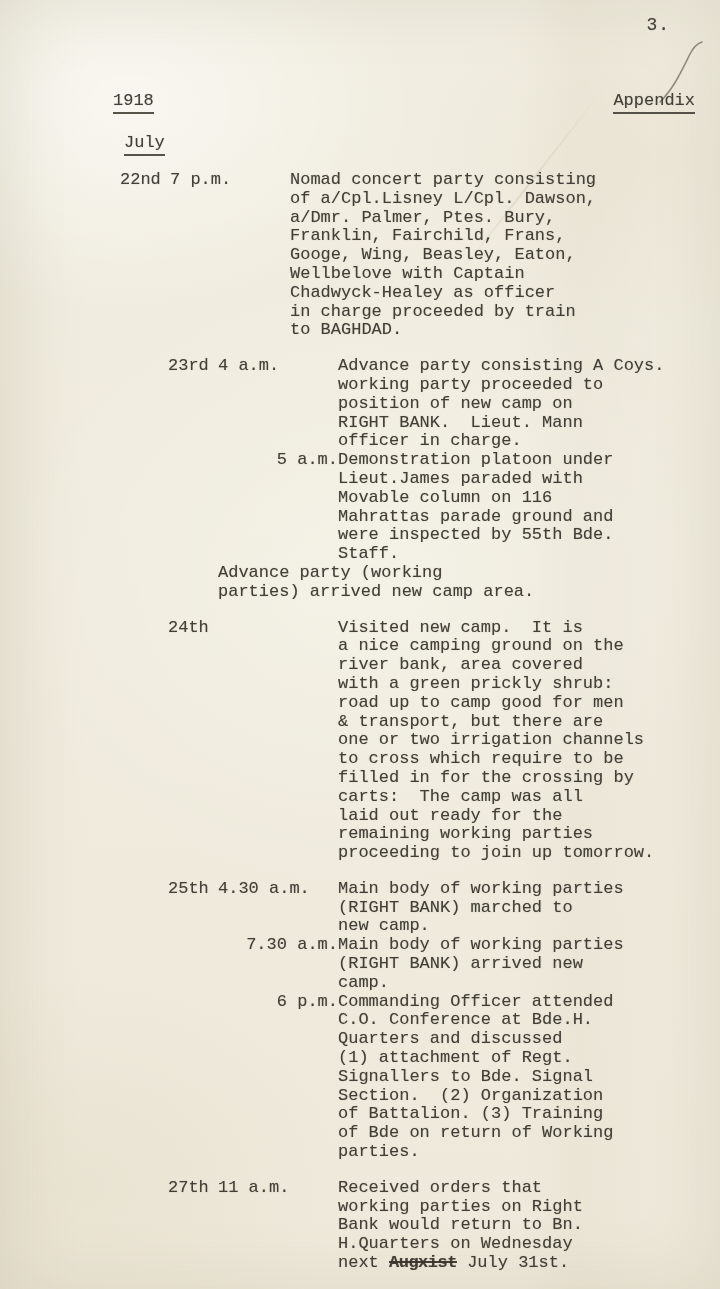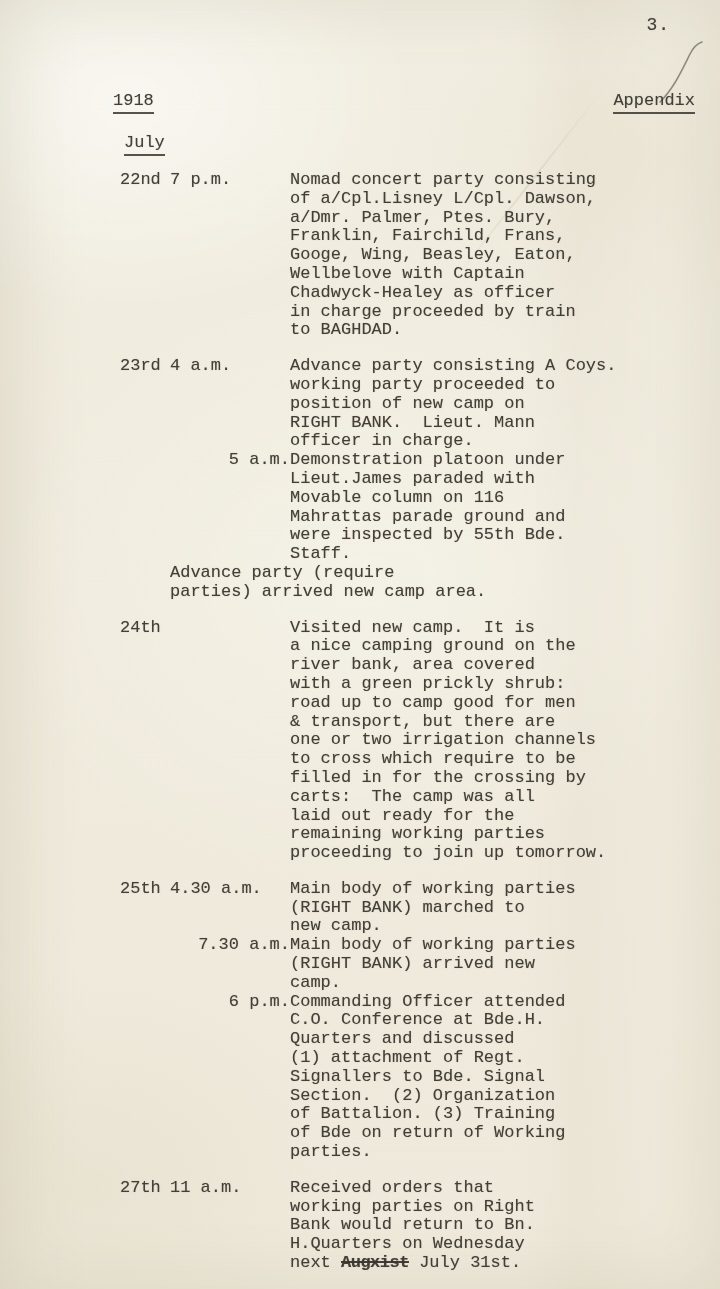--- a/index.html
+++ b/index.html
@@ -48,21 +48,21 @@
     position: absolute;
     top: 134px;
     left: 124px;
   }
   .entries {
     position: absolute;
     top: 171px;
     left: 113px;
     right: 18px;
   }
-  .entry + .entry { margin-top: 17px; }
+  .entry + .entry { margin-top: 17px; margin-left: 48px; }
   .row { display: flex; align-items: flex-start; }
   .cell { white-space: pre-wrap; }
   .cell.date { width: 50px; padding-left: 7px; flex: none; }
   .cell.time { width: 120px; flex: none; }
   .row.sub .cell.time { padding-left: 16px; width: 104px; text-align: right; }
   .cell.text { flex: 1; }
   .struck {
     text-decoration: line-through;
     text-decoration-thickness: 2px;
     font-weight: bold;
@@ -142,21 +142,21 @@
           <div class="cell time">5 a.m.</div>
           <div class="cell text">Demonstration platoon under
 Lieut.James paraded with
 Movable column on 116
 Mahrattas parade ground and
 were inspected by 55th Bde.
 Staff.</div>
         </div>
         <div class="row sub">
           <div class="cell date"></div>
-          <div class="cell text">Advance party (require
+          <div class="cell text">Advance party (working
 parties) arrived new camp area.</div>
         </div>
       </div>
       <div class="entry">
         <div class="row">
           <div class="cell date">24th</div>
           <div class="cell time"></div>
           <div class="cell text">Visited new camp.  It is
 a nice camping ground on the
 river bank, area covered

